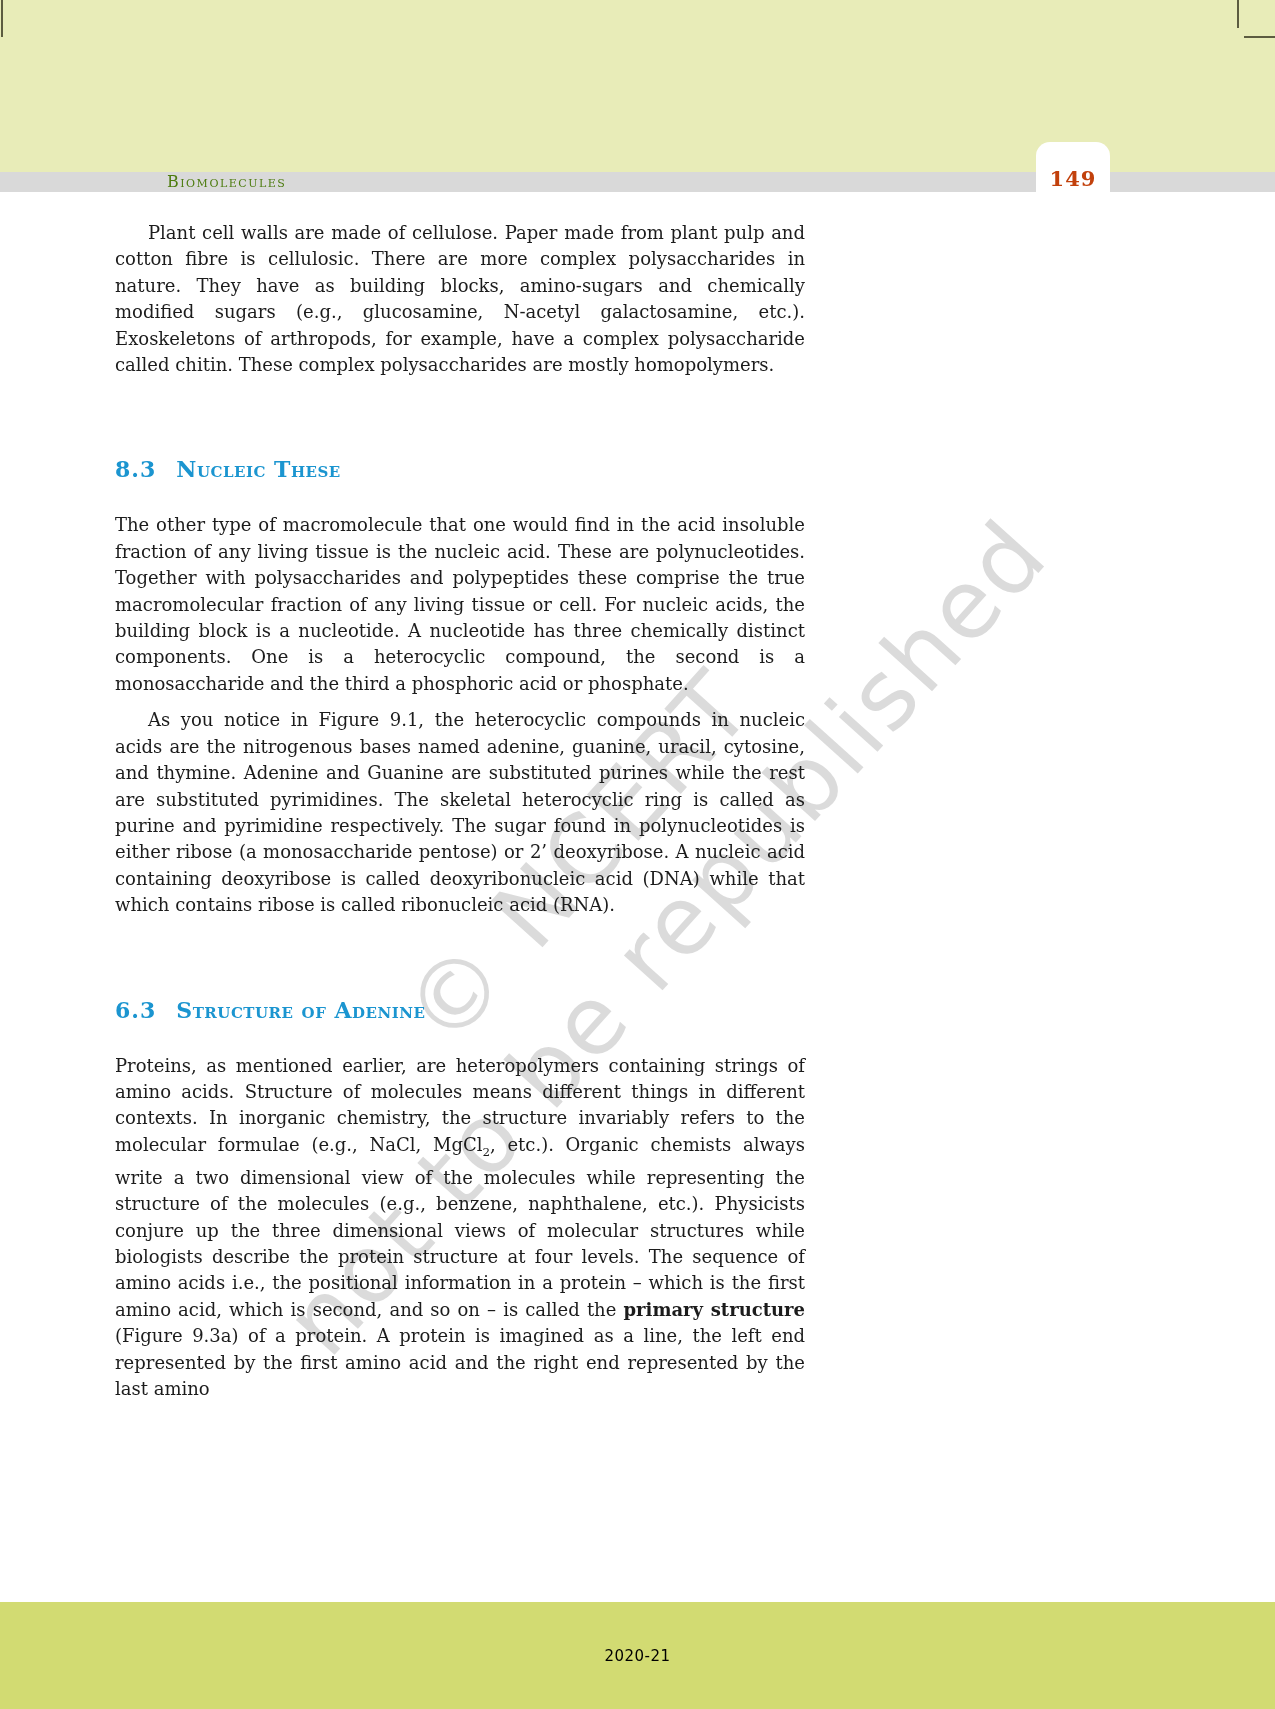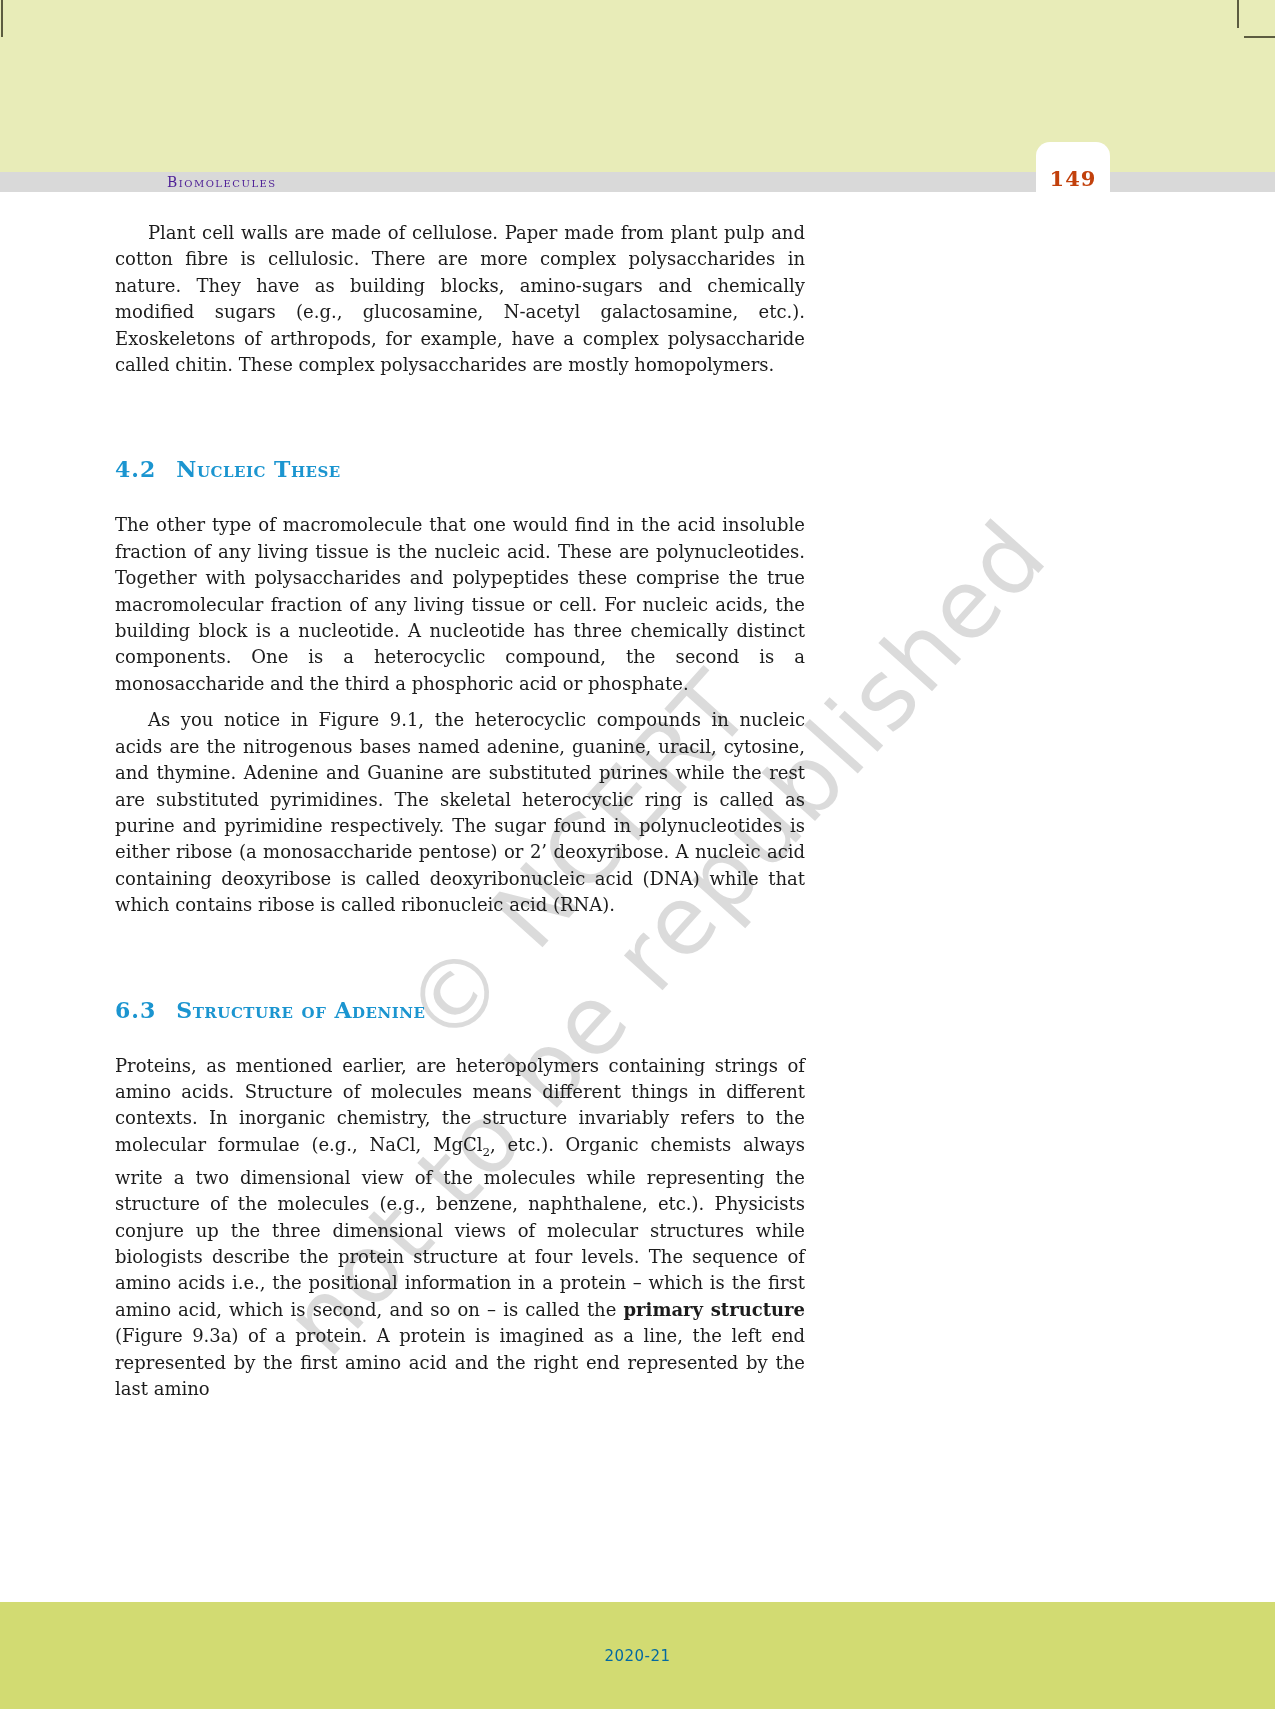--- a/index.html
+++ b/index.html
@@ -23,21 +23,21 @@
   .crop.tr-v { left:1237px; top:0;    width:2px;  height:28px; }
   .crop.tr-h { left:1244px; top:36px; width:31px; height:2px; }
 
   
   .header-band {
     position:absolute; top:172px; left:0; width:100%; height:20px;
     background:var(--header-band,#d9d9d9);
   }
   .header-title {
     position:absolute; left:167px; top:-1px; height:22px; line-height:22px;
-    font-variant:small-caps; font-size:14px; letter-spacing:1.5px; color:#4c1d95;
+    font-variant:small-caps; font-size:16px; letter-spacing:1.5px; color:#4d7c0f;
   }
 
   
   .page-tab {
     position:absolute; left:1036px; top:142px; width:74px; height:54px;
     background:#ffffff; border-radius:14px 14px 0 0; z-index:3;
     display:flex; align-items:flex-end; justify-content:center; padding-bottom:5px;
   }
   .page-number { font-size:21px; font-weight:bold; color:#c2410c; letter-spacing:1px; }
 
@@ -77,21 +77,21 @@
   h2.sec .sec-title { font-variant:small-caps; letter-spacing:0.5px; }
 
   
   .band-bottom {
     position:absolute; bottom:0; left:0; width:100%; height:107px;
     background:var(--bottom-band,#d2db72); text-align:center;
   }
   .footer-year {
     display:inline-block; margin-top:45px;
     font-family:"DejaVu Sans","Liberation Sans",sans-serif;
-    font-size:15px; color:#0369a1; letter-spacing:0.5px;
+    font-size:15px; color:#000000; letter-spacing:0.5px;
   }
 </style>
 </head>
 <body>
 
 <div class="page">
 
   <div class="band-top"></div>
   <div class="crop tl-v"></div>
   <div class="crop tr-v"></div>
@@ -110,21 +110,21 @@
     <div class="watermark">
       <div>© NCERT</div>
       <div>not to be republished</div>
     </div>
 
     <div class="text-col">
 
       <p class="para indent" style="margin-top:0"><span>Plant cell walls are made of cellulose. Paper made from plant pulp and cotton fibre is cellulosic. There are more complex polysaccharides in nature. They have as building blocks, amino-sugars and chemically modified sugars (e.g., glucosamine, N-acetyl galactosamine, etc.). Exoskeletons of arthropods, for example, have a complex polysaccharide called chitin. These complex polysaccharides are mostly homopolymers.</span></p>
 
       <h2 class="sec">
-        <span class="sec-num">4.2</span><span class="sec-title">Nucleic These</span>
+        <span class="sec-num">8.3</span><span class="sec-title">Nucleic These</span>
       </h2>
 
       <p class="para"><span>The other type of macromolecule that one would find in the acid insoluble fraction of any living tissue is the nucleic acid. These are polynucleotides. Together with polysaccharides and polypeptides these comprise the true macromolecular fraction of any living tissue or cell. For nucleic acids, the building block is a nucleotide. A nucleotide has three chemically distinct components. One is a heterocyclic compound, the second is a monosaccharide and the third a phosphoric acid or phosphate.</span></p>
 
       <p class="para indent"><span>As you notice in Figure 9.1, the heterocyclic compounds in nucleic acids are the nitrogenous bases named adenine, guanine, uracil, cytosine, and thymine. Adenine and Guanine are substituted purines while the rest are substituted pyrimidines. The skeletal heterocyclic ring is called as purine and pyrimidine respectively. The sugar found in polynucleotides is either ribose (a monosaccharide pentose) or 2’ deoxyribose. A nucleic acid containing deoxyribose is called deoxyribonucleic acid (DNA) while that which contains ribose is called ribonucleic acid (RNA).</span></p>
 
       <h2 class="sec">
         <span class="sec-num">6.3</span><span class="sec-title">Structure of Adenine</span>
       </h2>
 

